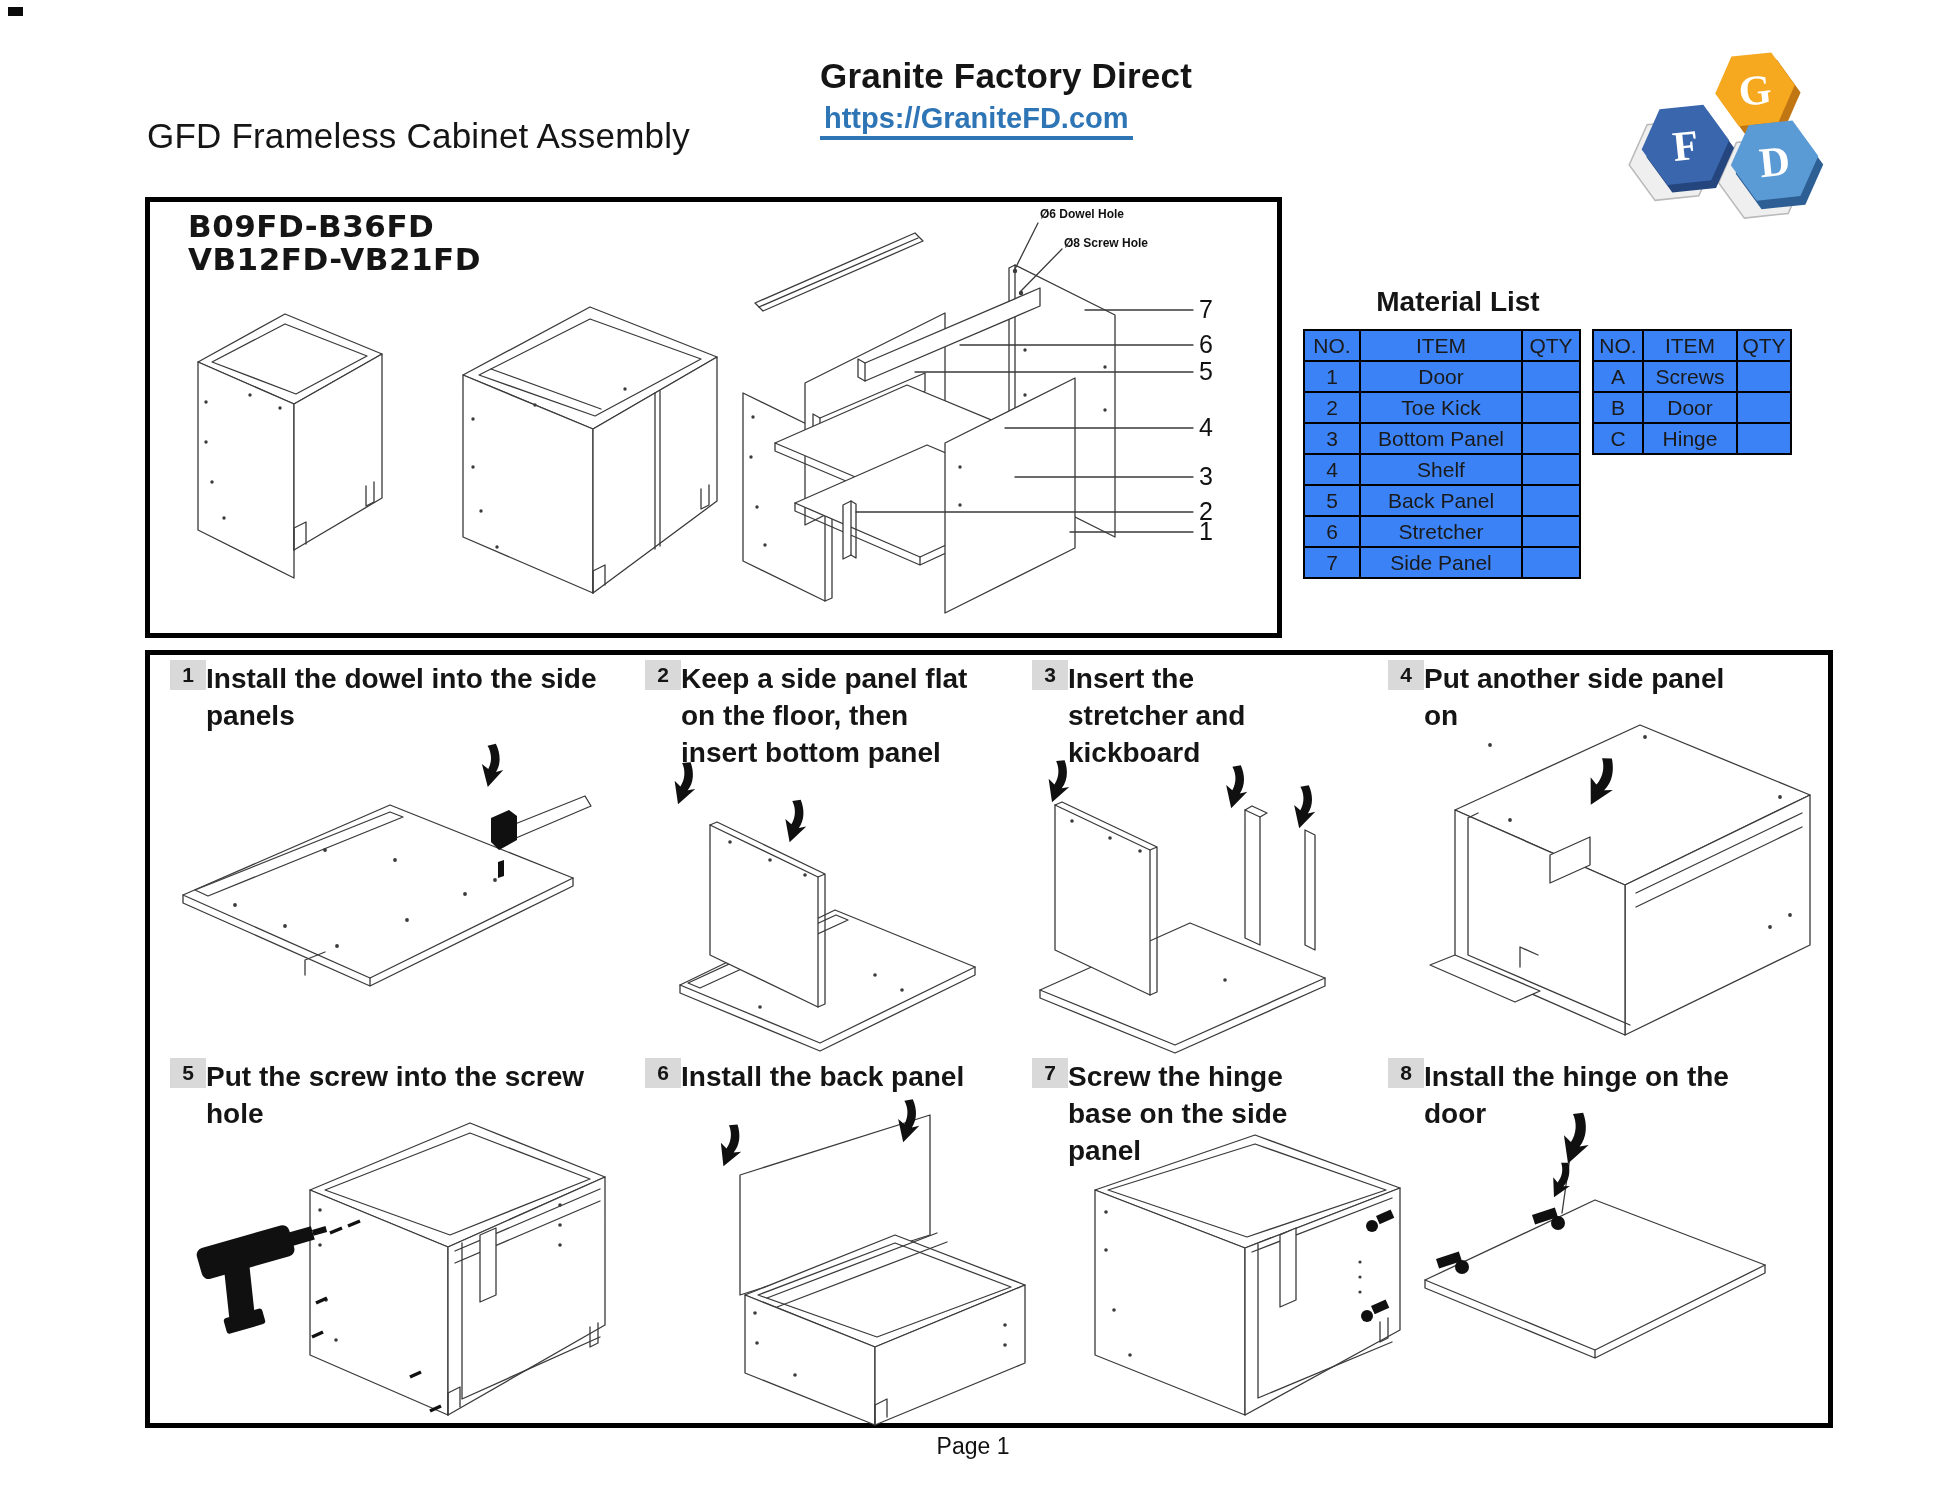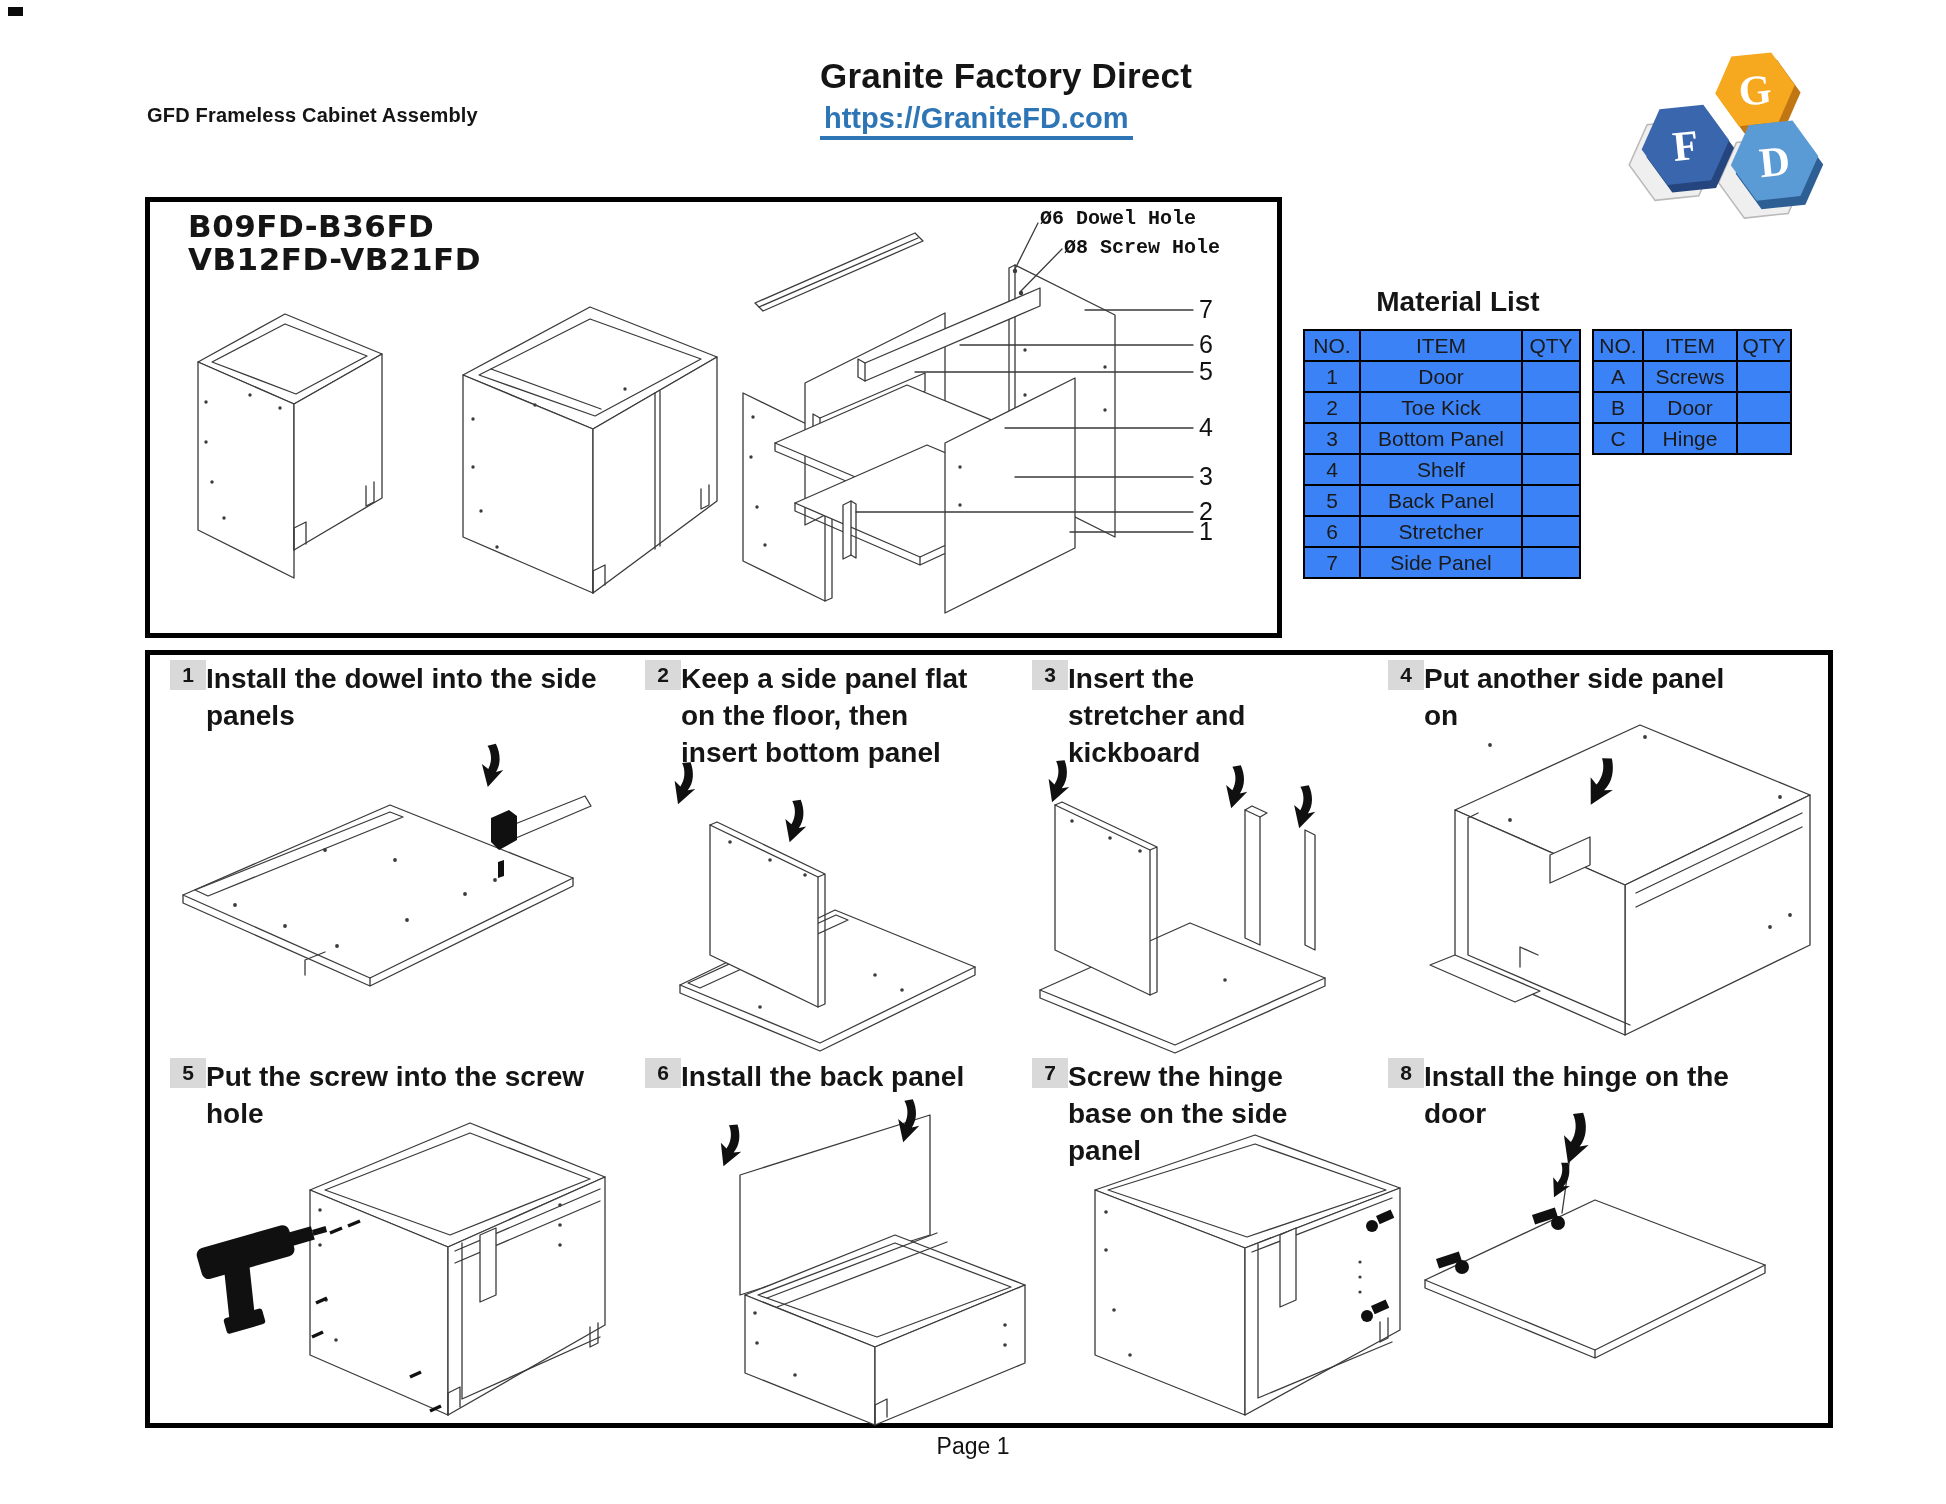--- a/index.html
+++ b/index.html
@@ -1,28 +1,28 @@
 <!DOCTYPE html>
 <html><head>
 <meta charset="utf-8">
 <style>
   *{box-sizing:border-box;margin:0;padding:0}
   html,body{width:1946px;height:1504px}
   body{position:relative;background:#fff;font-family:"Liberation Sans",sans-serif;color:#151515;overflow:hidden}
   .abs{position:absolute}
-  .doc-title{left:147px;top:104px;font-size:20px;font-weight:bold;letter-spacing:.2px}
+  .doc-title{left:147px;top:116px;font-size:35px;font-weight:normal;letter-spacing:.2px}
   .brand-block{left:820px;top:56px;width:792px;}
   .brand{font-size:35px;font-weight:bold;letter-spacing:.2px}
   .site-link{display:inline-block;margin-top:6px;font-size:29px;font-weight:bold;color:#2e75b6;text-decoration:none;border-bottom:4px solid #2e75b6;padding:0 4px 1px 4px}
   .corner-mark{left:8px;top:7px;width:15px;height:9px;background:#0b0b0b}
   .frame{position:absolute;border:5px solid #000;background:#fff}
   .overview-box{left:145px;top:197px;width:1137px;height:441px}
   .steps-box{left:145px;top:650px;width:1688px;height:778px}
   .models{left:188px;top:210px;font-size:31px;font-weight:bold;font-family:"DejaVu Sans",sans-serif;line-height:1.05;letter-spacing:.5px}
-  .cad-label{font-family:Liberation Mono, monospace;font-size:20px;font-weight:bold;color:#111;white-space:nowrap}
+  .cad-label{font-family:Liberation Sans, sans-serif;font-size:12px;font-weight:bold;color:#111;white-space:nowrap}
   .ml-title{left:1318px;top:286px;width:280px;text-align:center;font-size:28px;font-weight:bold}
   table.ml{position:absolute;border-collapse:collapse;background:#3b82f6}
   table.ml td{border:2.5px solid #000;text-align:center;font-size:21px;height:31px;padding:0 4px;color:#1a1a1a}
   table.parts{left:1303px;top:329px}
   table.hw{left:1592px;top:329px}
   .c-no{width:56px}.c-item{width:162px}.c-qty{width:58px}
   .h-no{width:50px}.h-item{width:94px}.h-qty{width:54px}
   .step-head{position:absolute;display:flex;align-items:flex-start}
   .step-num{width:36px;height:30px;background:#d9d9d9;font-size:21px;font-weight:bold;text-align:center;line-height:30px;flex:0 0 36px}
   .step-text{font-size:28px;font-weight:bold;line-height:1.32;margin-left:0;margin-top:1px}

